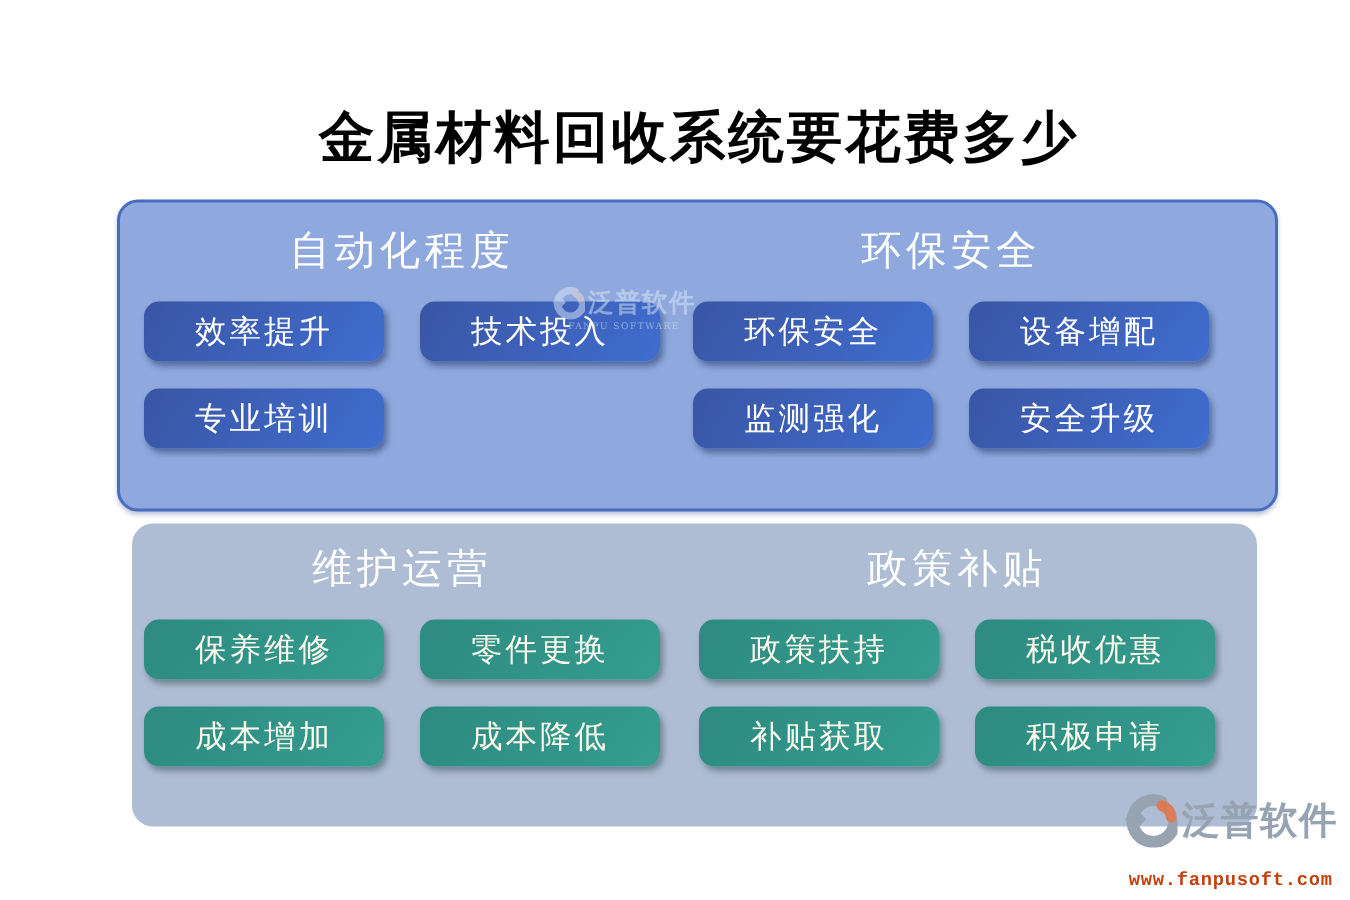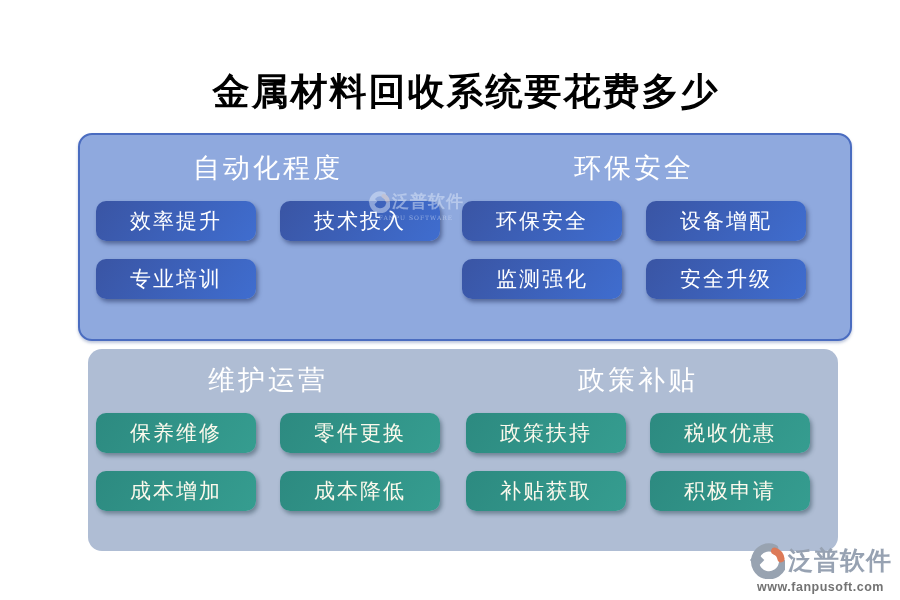--- a/index.html
+++ b/index.html
@@ -58,22 +58,22 @@
   .wm-sub{font-size:6px;color:#dde7f8;letter-spacing:1px;margin-top:1px;}
   .footer-logo{
     position:absolute;right:8px;bottom:6px;
     display:flex;flex-direction:column;align-items:center;
   }
   .footer-top{display:flex;align-items:center;gap:3px;}
   .brand{
     font-size:25px;font-weight:700;color:#97a2b2;letter-spacing:1px;line-height:30px;
   }
   .site-url{
-    font-size:12.5px;color:#737373;letter-spacing:.5px;margin-top:1px;
-    font-family:Liberation Sans, sans-serif;font-weight:700;
+    font-size:12.5px;color:#c2410c;letter-spacing:.5px;margin-top:15px;
+    font-family:Liberation Mono, monospace;font-weight:700;
   }
 </style>
 </head>
 <body>
 
 <h1 class="title">金属材料回收系统要花费多少</h1>
 
 <section class="panel panel-top">
   <div class="section s-top-1">
     <div class="section-header">自动化程度</div>

